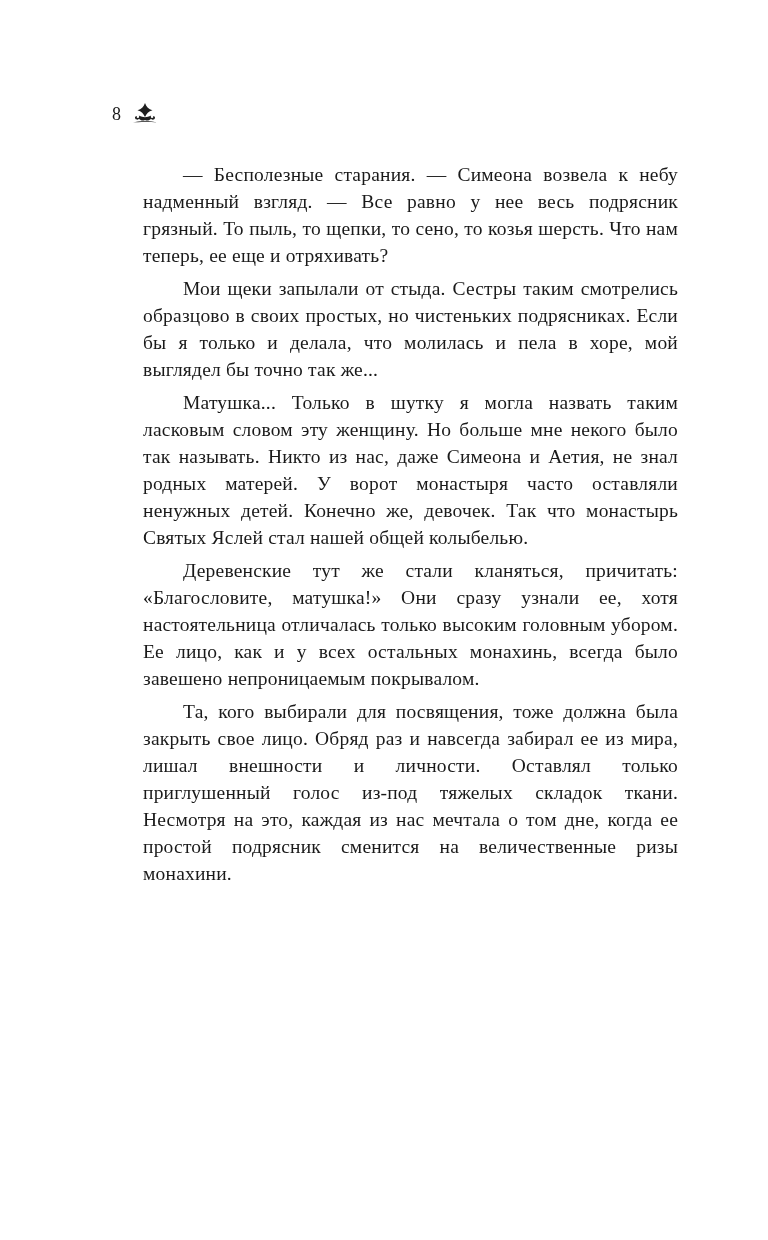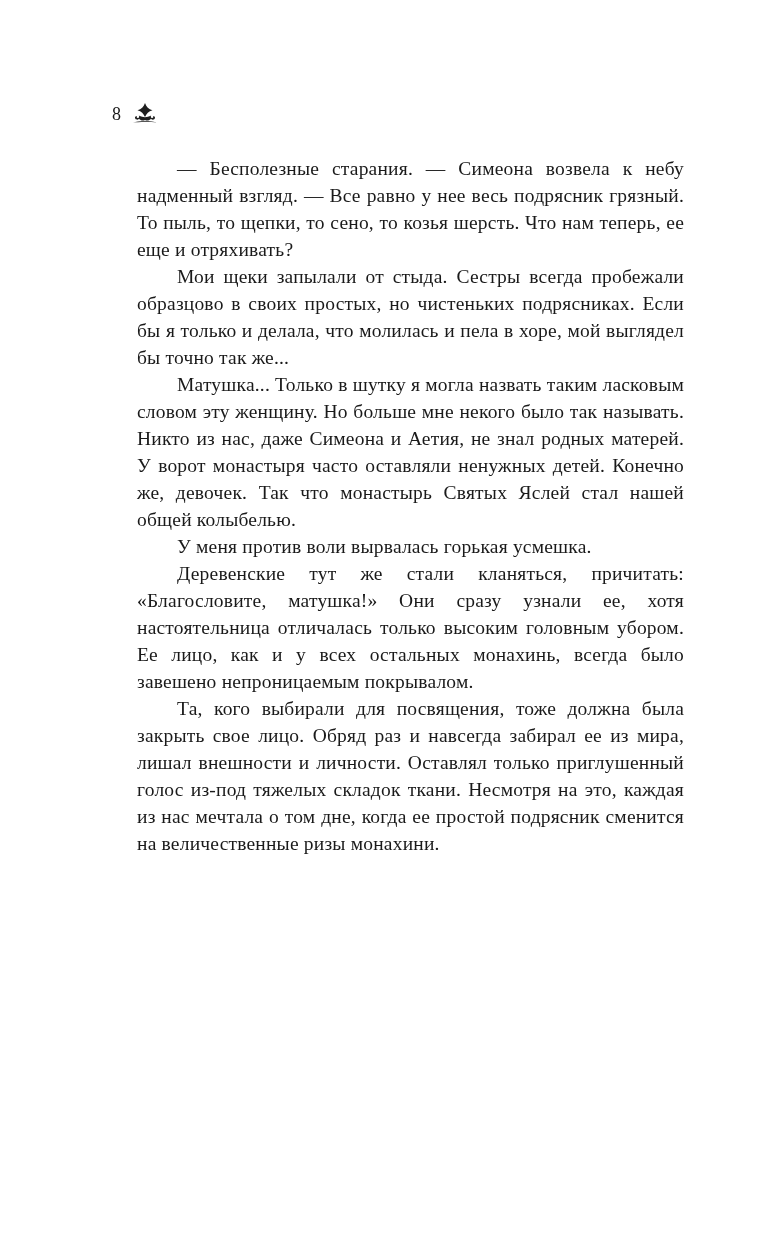--- a/index.html
+++ b/index.html
@@ -46,21 +46,21 @@
     position: absolute;
     top: 155px;
     left: 137px;
     width: 547px;
     text-align: justify;
     font-size: 19.5px;
     line-height: 27px;
     letter-spacing: 0.2px;
   }
   .para {
-    margin: 0;
+    margin: 6px;
     text-indent: 40px;
     text-align: justify;
   }
 </style>
 </head>
 <body>
 
 <div class="page">
 
   <header class="page-header">
@@ -69,20 +69,19 @@
       <svg width="28" height="24" viewBox="0 0 28 24" aria-hidden="true">
         <path d="M14 1 C12.5 5 10.5 7 6.5 8.2 C10.5 9.4 12.5 11.5 14 15 C15.5 11.5 17.5 9.4 21.5 8.2 C17.5 7 15.5 5 14 1 Z" fill="#1f1f1f"></path>
         <path d="M6 14 C4.5 14 3.5 15.2 4.2 16.5 C5 18 7 18 8 16.8 C9.5 18.6 12 19 14 18 C16 19 18.5 18.6 20 16.8 C21 18 23 18 23.8 16.5 C24.5 15.2 23.5 14 22 14 C22.8 15 22.2 16.2 21 16 C19.8 15.8 19.5 14.5 20.2 13.5 C17.8 14.8 15.8 15.2 14 15.2 C12.2 15.2 10.2 14.8 7.8 13.5 C8.5 14.5 8.2 15.8 7 16 C5.8 16.2 5.2 15 6 14 Z" fill="#1f1f1f"></path>
         <path d="M2 20.5 C7 18.7 21 18.7 26 20.5 C21 19.8 7 19.8 2 20.5 Z" fill="#1f1f1f"></path>
       </svg>
     </span>
   </header>
 
   <main class="text-block" id="paragraphs">
       <p class="para">— Бесполезные старания. — Симеона возвела к небу надменный взгляд. — Все равно у нее весь подрясник грязный. То пыль, то щепки, то сено, то козья шерсть. Что нам теперь, ее еще и отряхивать?</p>
-      <p class="para">Мои щеки запылали от стыда. Сестры всегда пробежали образцово в своих простых, но чистеньких подрясниках. Если бы я только и делала, что молилась и пела в хоре, мой выглядел бы точно так же...</p>
+      <p class="para">Мои щеки запылали от стыда. Сестры таким смотрелись образцово в своих простых, но чистеньких подрясниках. Если бы я только и делала, что молилась и пела в хоре, мой выглядел бы точно так же...</p>
       <p class="para">Матушка... Только в шутку я могла назвать таким ласковым словом эту женщину. Но больше мне некого было так называть. Никто из нас, даже Симеона и Аетия, не знал родных матерей. У ворот монастыря часто оставляли ненужных детей. Конечно же, девочек. Так что монастырь Святых Яслей стал нашей общей колыбелью.</p>
-      <p class="para">У меня против воли вырвалась горькая усмешка.</p>
       <p class="para">Деревенские тут же стали кланяться, причитать: «Благословите, матушка!» Они сразу узнали ее, хотя настоятельница отличалась только высоким головным убором. Ее лицо, как и у всех остальных монахинь, всегда было завешено непроницаемым покрывалом.</p>
       <p class="para">Та, кого выбирали для посвящения, тоже должна была закрыть свое лицо. Обряд раз и навсегда забирал ее из мира, лишал внешности и личности. Оставлял только приглушенный голос из-под тяжелых складок ткани. Несмотря на это, каждая из нас мечтала о том дне, когда ее простой подрясник сменится на величественные ризы монахини.</p>
     </main>
 
 </div>
 
 </body></html>

